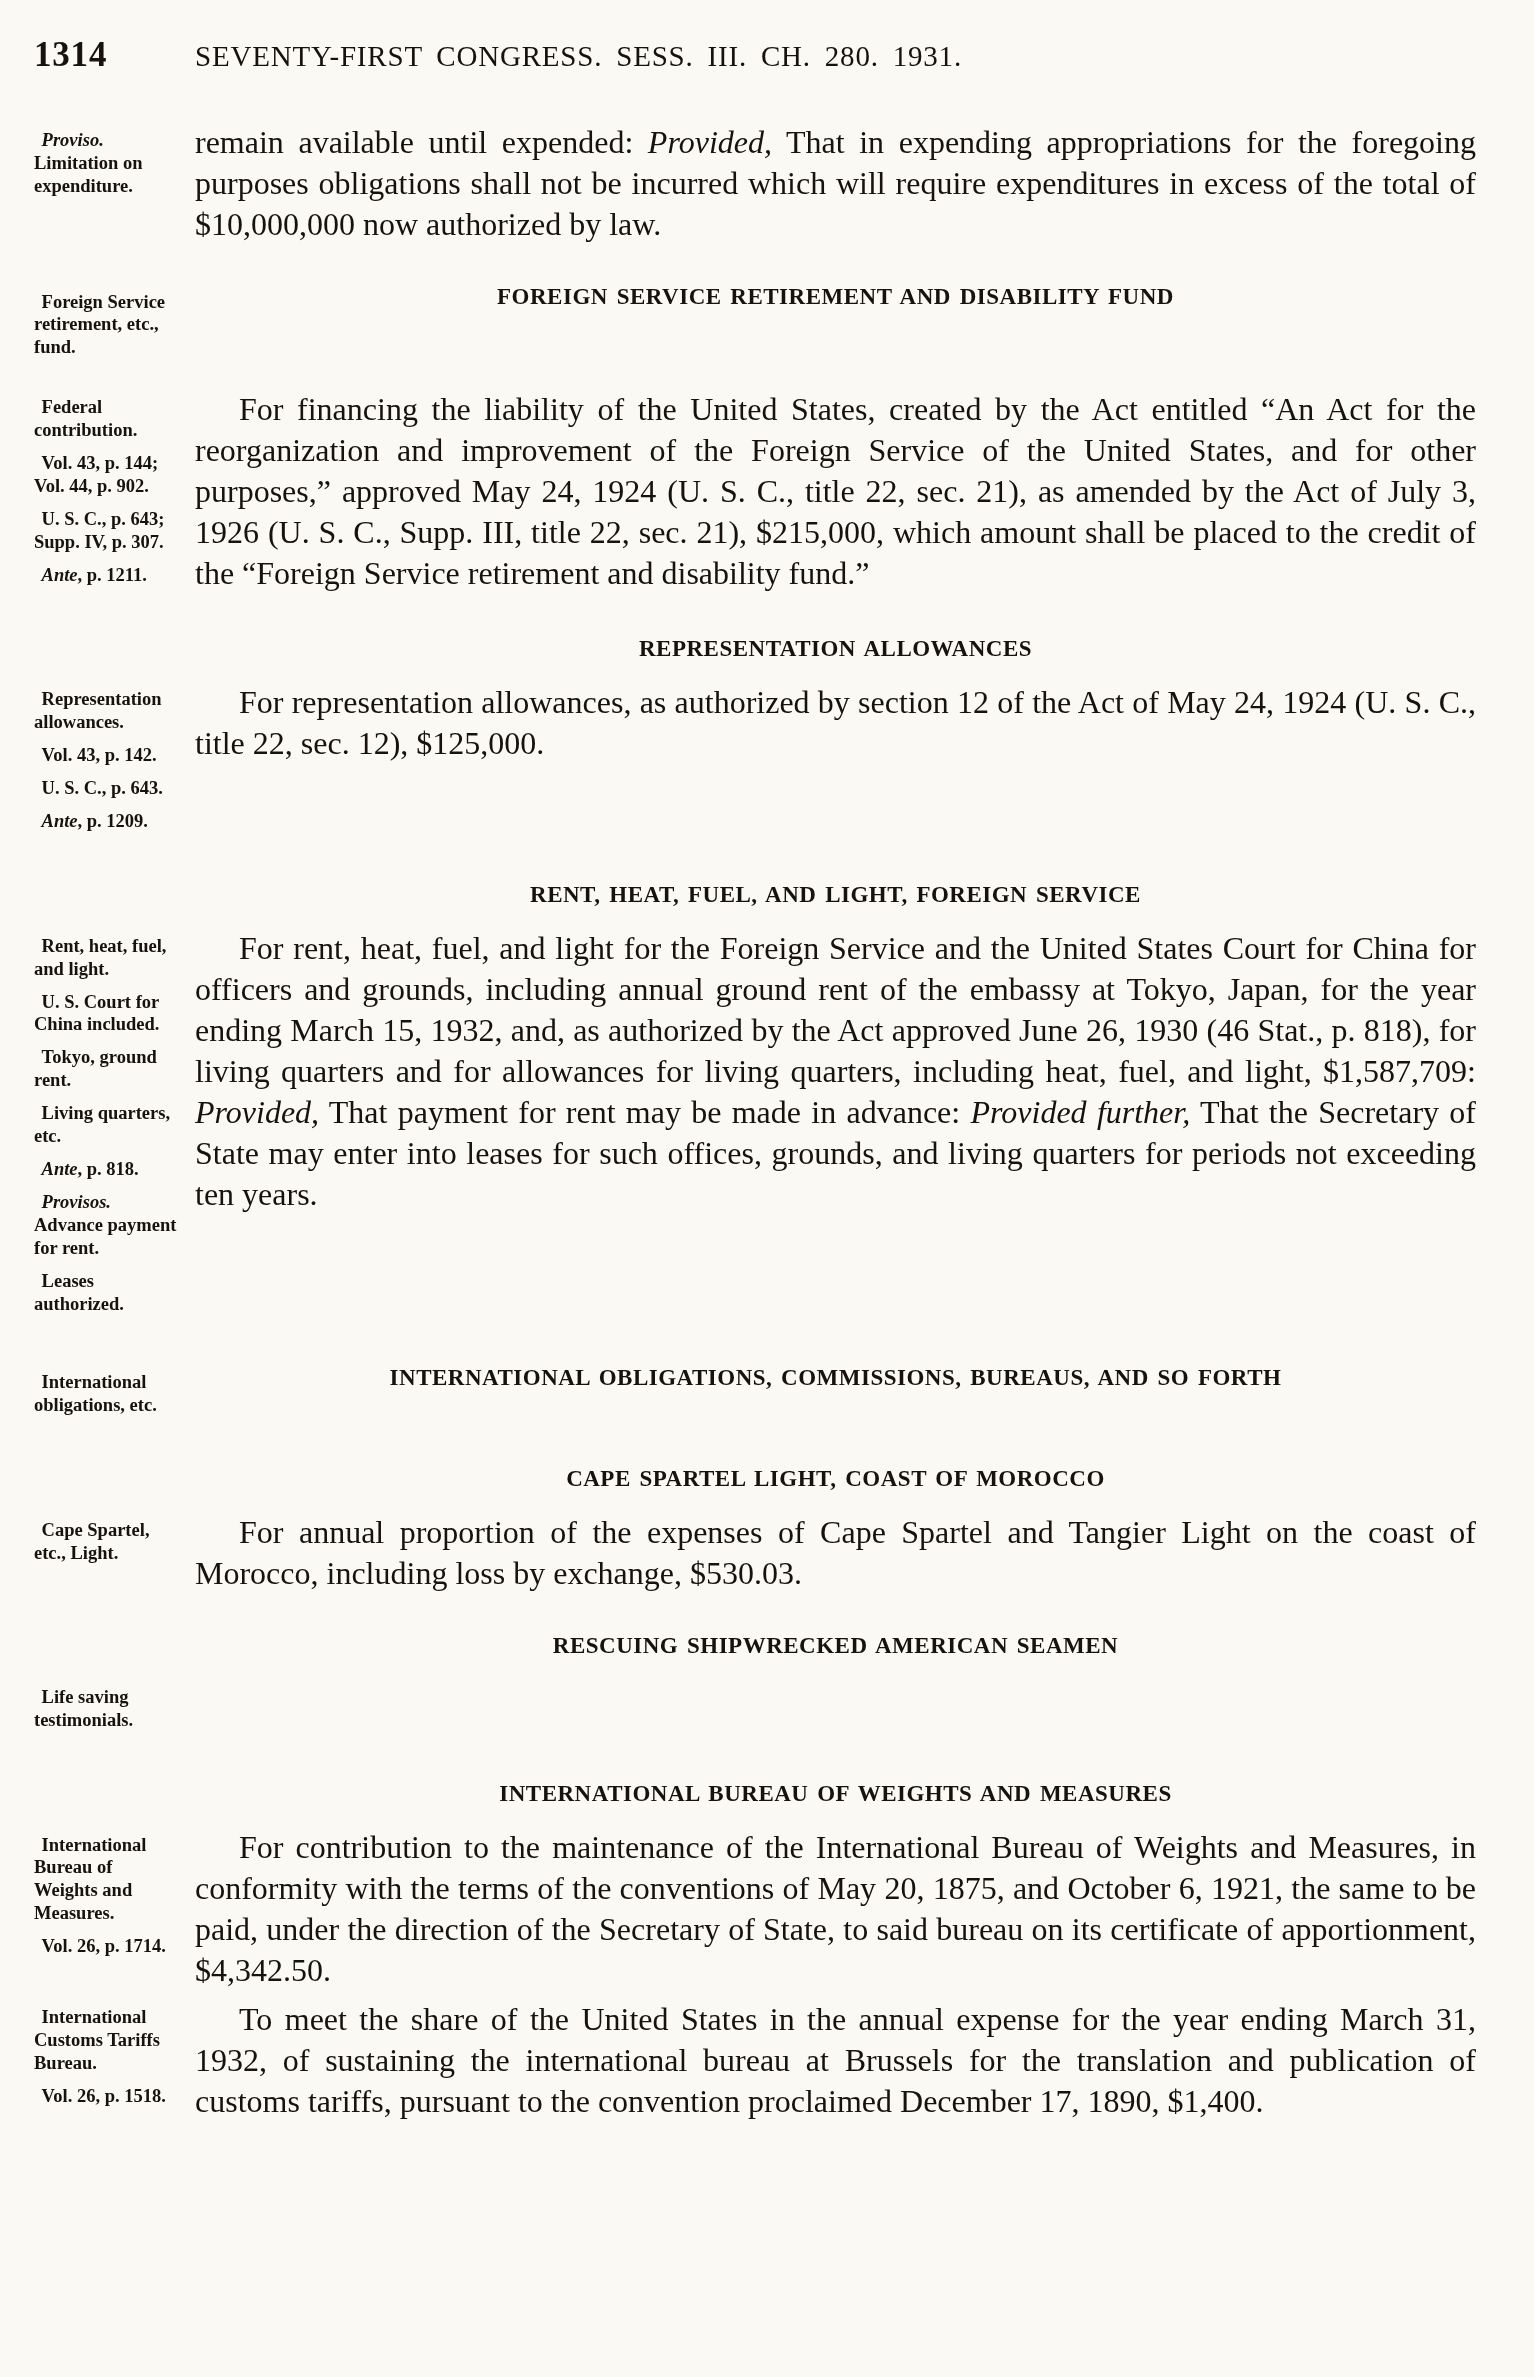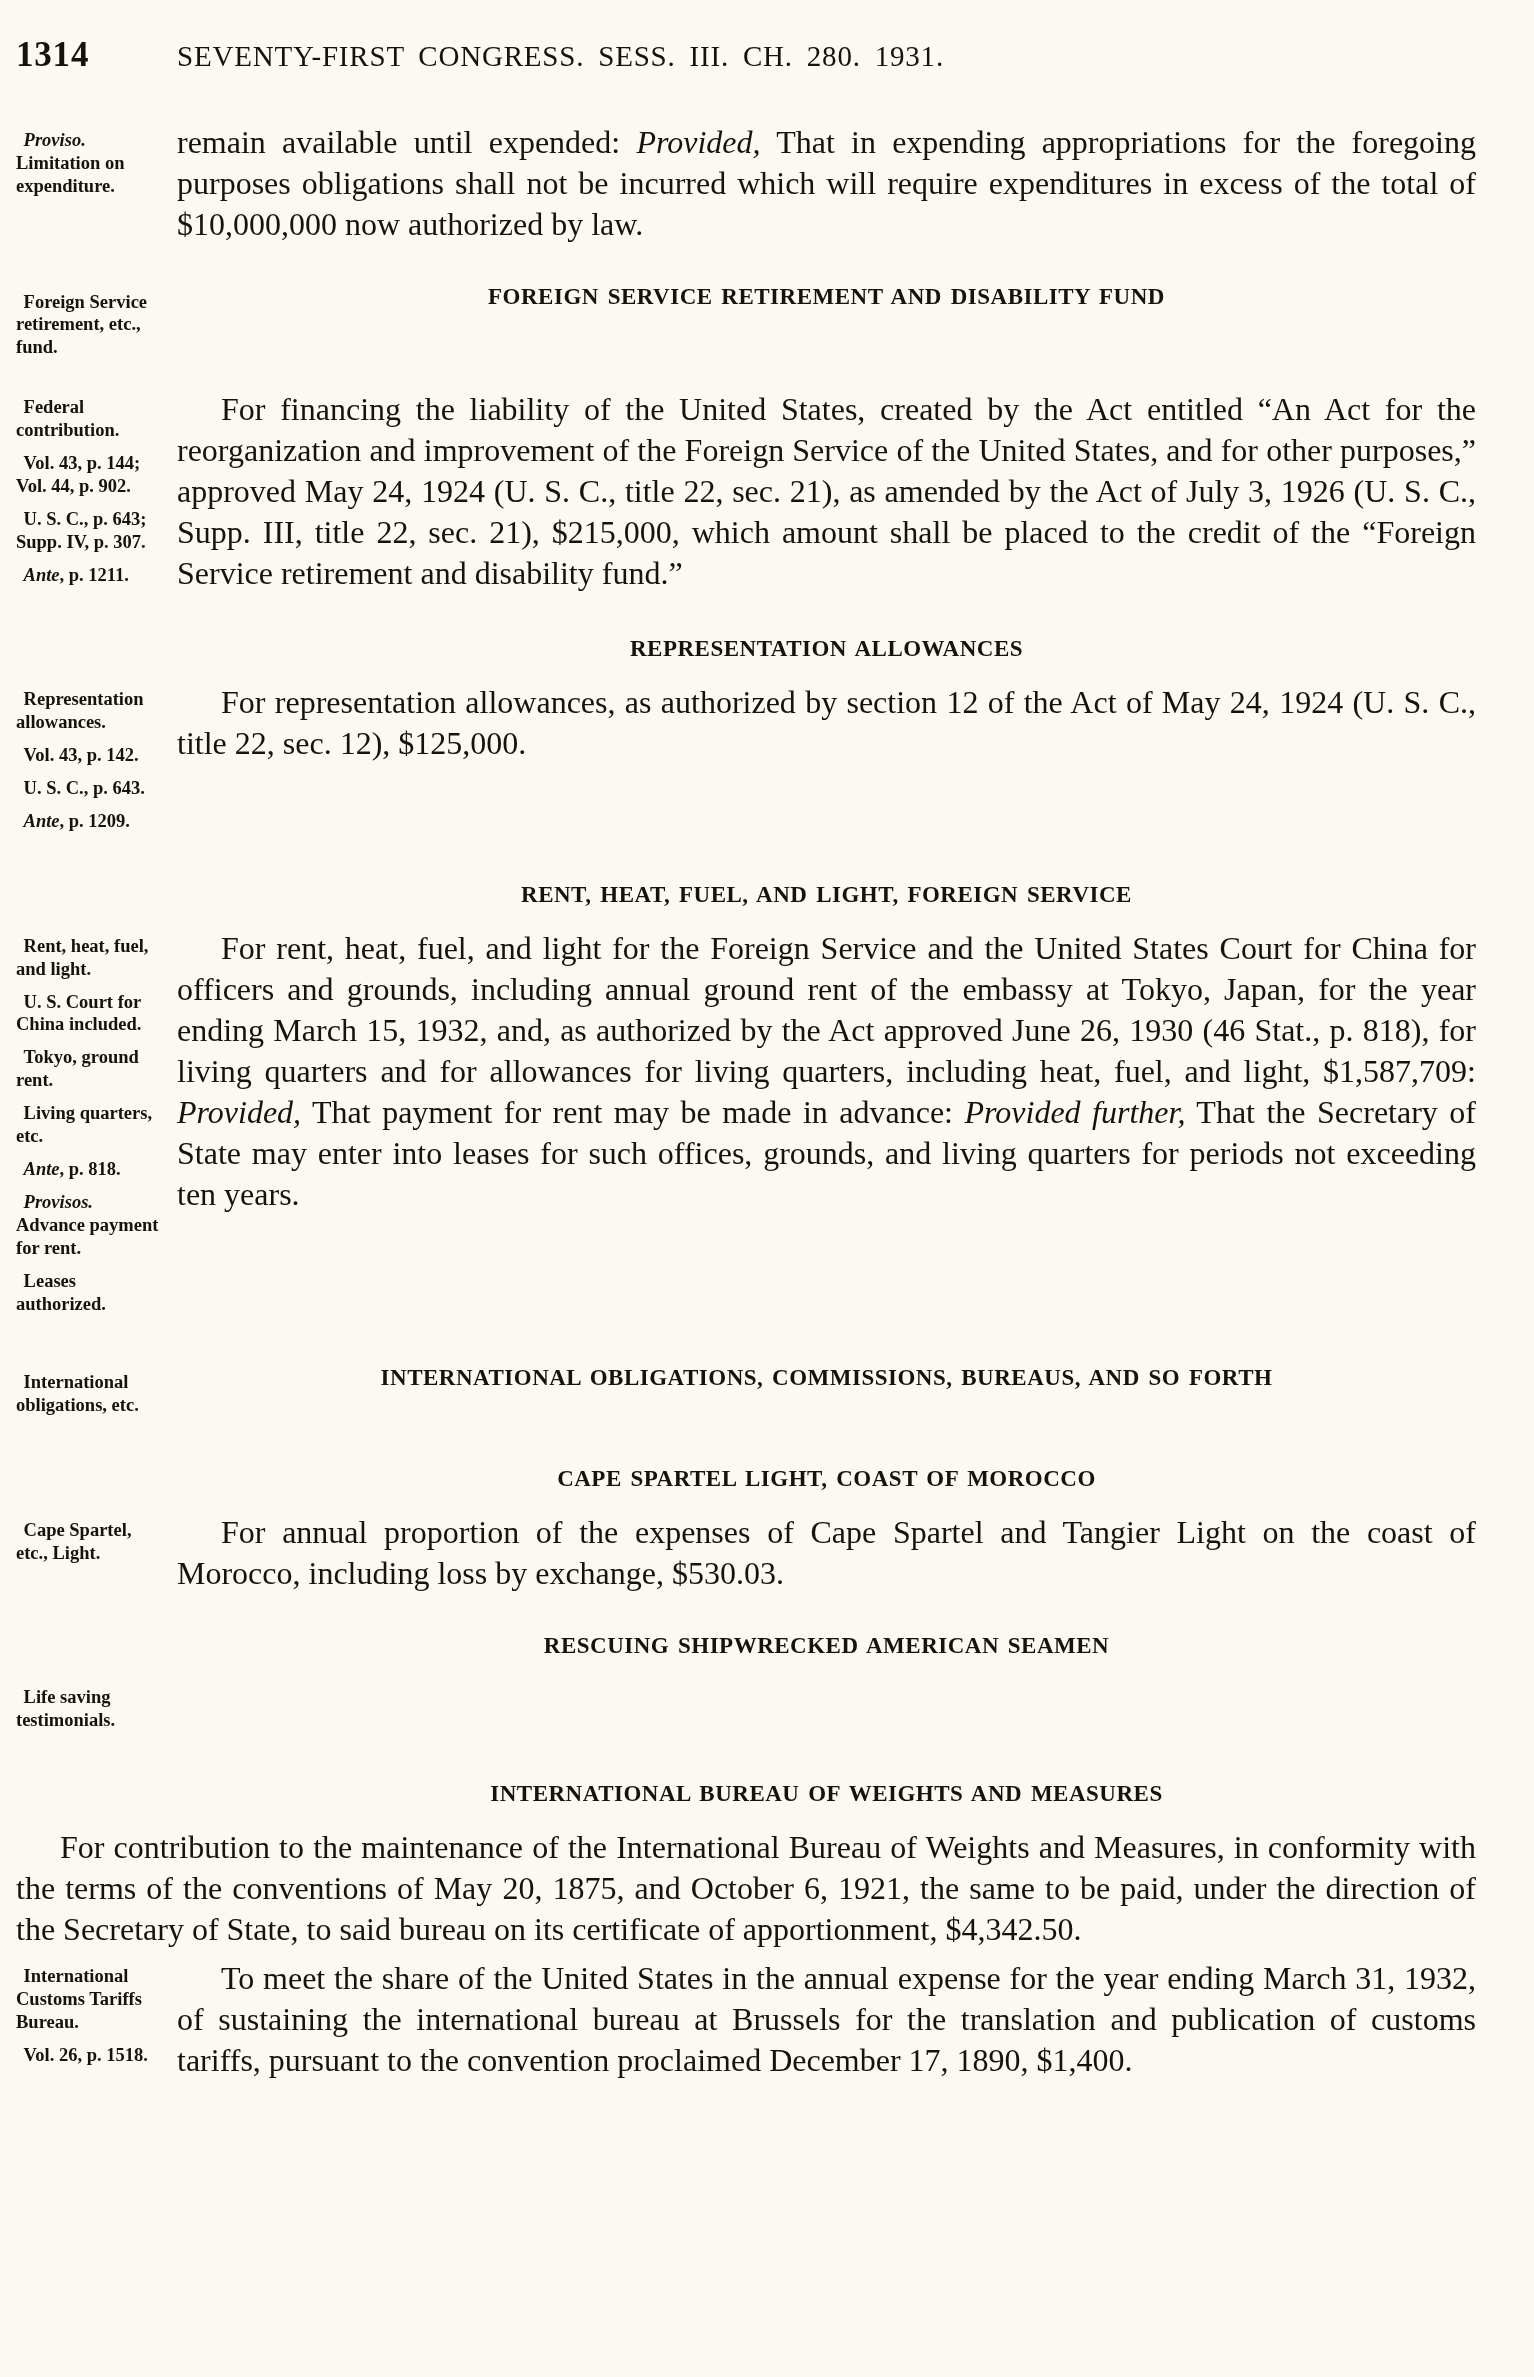--- a/index.html
+++ b/index.html
@@ -7,21 +7,21 @@
   body {
     width: 1535px;
     min-height: 2377px;
     background: #fbf9f3;
     color: #17120c;
     font-family: "Liberation Serif", "DejaVu Serif", serif;
   }
   .page {
     width: 100%;
     min-height: 2377px;
-    padding: 35px 59px 59px 16px;
+    padding: 35px 59px 59px 34px;
   }
   
   .page-header {
     display: flex;
     align-items: baseline;
     margin-bottom: 47px;
   }
   .page-num {
     flex: 0 0 161px;
     font-size: 35px;
@@ -179,20 +179,24 @@
           <p class="note"><span class="rn">Life saving testimonials.</span></p>
         </aside>
       </section>
       <section class="row heading">
         <aside class="margin"></aside>
         <div class="bodycol">
           <h2 class="shead">INTERNATIONAL BUREAU OF WEIGHTS AND MEASURES</h2>
         </div>
       </section>
       <section class="row paragraph">
+        <aside class="margin">
+          <p class="note"><span class="rn">International Bureau of Weights and Measures.</span></p>
+          <p class="note"><span class="rn">Vol. 26, p. 1714.</span></p>
+        </aside>
         <div class="bodycol">
           <p class="para"><span class="rn">For contribution to the maintenance of the International Bureau of Weights and Measures, in conformity with the terms of the conventions of May 20, 1875, and October 6, 1921, the same to be paid, under the direction of the Secretary of State, to said bureau on its certificate of apportionment, $4,342.50.</span></p>
         </div>
       </section>
       <section class="row paragraph">
         <aside class="margin">
           <p class="note"><span class="rn">International Customs Tariffs Bureau.</span></p>
           <p class="note"><span class="rn">Vol. 26, p. 1518.</span></p>
         </aside>
         <div class="bodycol">

